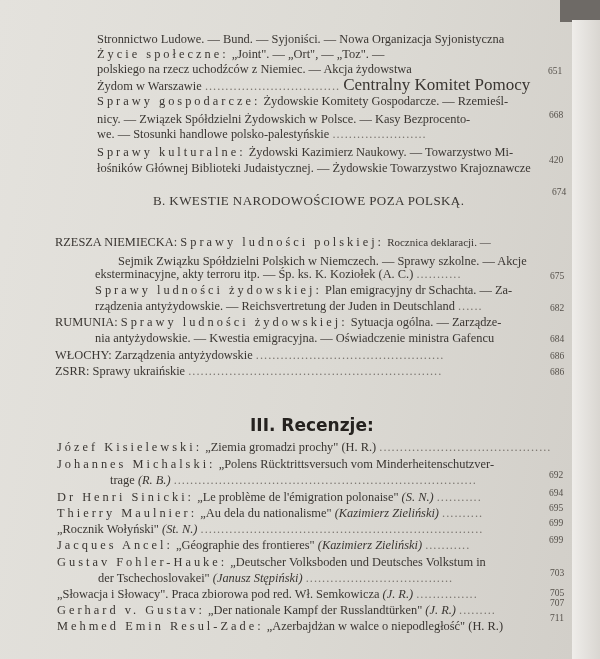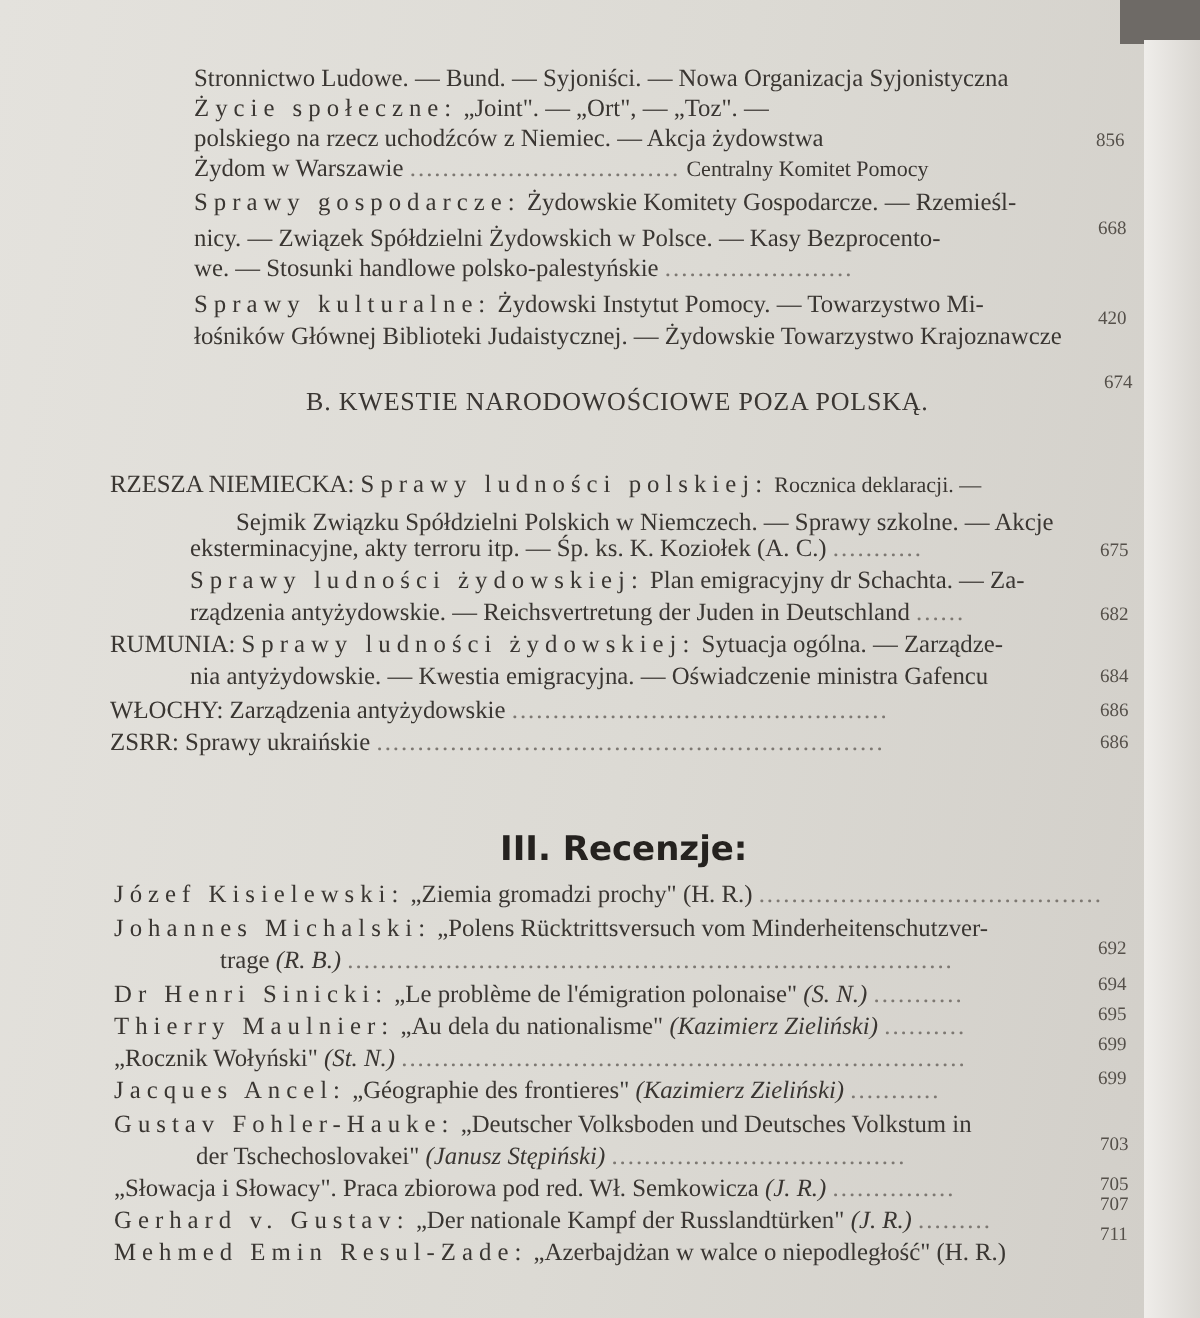--- a/index.html
+++ b/index.html
@@ -40,37 +40,37 @@
 
   <div class="line" style="left:97px;top:32px;">Stronnictwo Ludowe. — Bund. — Syjoniści. — Nowa Organizacja Syjonistyczna</div>
   <div class="line" style="left:97px;top:47px;">
     <span class="sp">Życie społeczne:</span>
     <span>„Joint". — „Ort", — „Toz". —</span>
   </div>
   <div class="line" style="left:97px;top:62px;">polskiego na rzecz uchodźców z Niemiec. — Akcja żydowstwa</div>
   <div class="line" style="left:97px;top:77px;">
     <span>Żydom w Warszawie</span>
     <span class="dots">.................................</span>
-    <span style="font-size:11px">Centralny Komitet Pomocy</span>
+    <span style="font-size:17px">Centralny Komitet Pomocy</span>
   </div>
-  <span class="pg" style="left:548px;top:66px;">856</span>
+  <span class="pg" style="left:548px;top:66px;">651</span>
 
   <div class="line" style="left:97px;top:94px;">
     <span class="sp">Sprawy gospodarcze:</span>
     <span>Żydowskie Komitety Gospodarcze. — Rzemieśl-</span>
   </div>
   <span class="pg" style="left:549px;top:110px;">668</span>
   <div class="line" style="left:97px;top:112px;">nicy. — Związek Spółdzielni Żydowskich w Polsce. — Kasy Bezprocento-</div>
   <div class="line" style="left:97px;top:127px;">
     <span>we. — Stosunki handlowe polsko-palestyńskie</span>
     <span class="dots">.......................</span>
   </div>
   <div class="line" style="left:97px;top:145px;">
     <span class="sp">Sprawy kulturalne:</span>
-    <span>Żydowski Instytut Pomocy. — Towarzystwo Mi-</span>
+    <span>Żydowski Kazimierz Naukowy. — Towarzystwo Mi-</span>
   </div>
   <span class="pg" style="left:549px;top:155px;">420</span>
   <div class="line" style="left:97px;top:161px;font-family:Liberation Serif, serif;">łośników Głównej Biblioteki Judaistycznej. — Żydowskie Towarzystwo Krajoznawcze</div>
   <span class="pg" style="left:552px;top:187px;">674</span>
 
   <div class="sectionB">B. KWESTIE NARODOWOŚCIOWE POZA POLSKĄ.</div>
 
   <div class="line" style="left:55px;top:235px;">
     <span>RZESZA NIEMIECKA:</span>
     <span class="sp">Sprawy ludności polskiej:</span>

